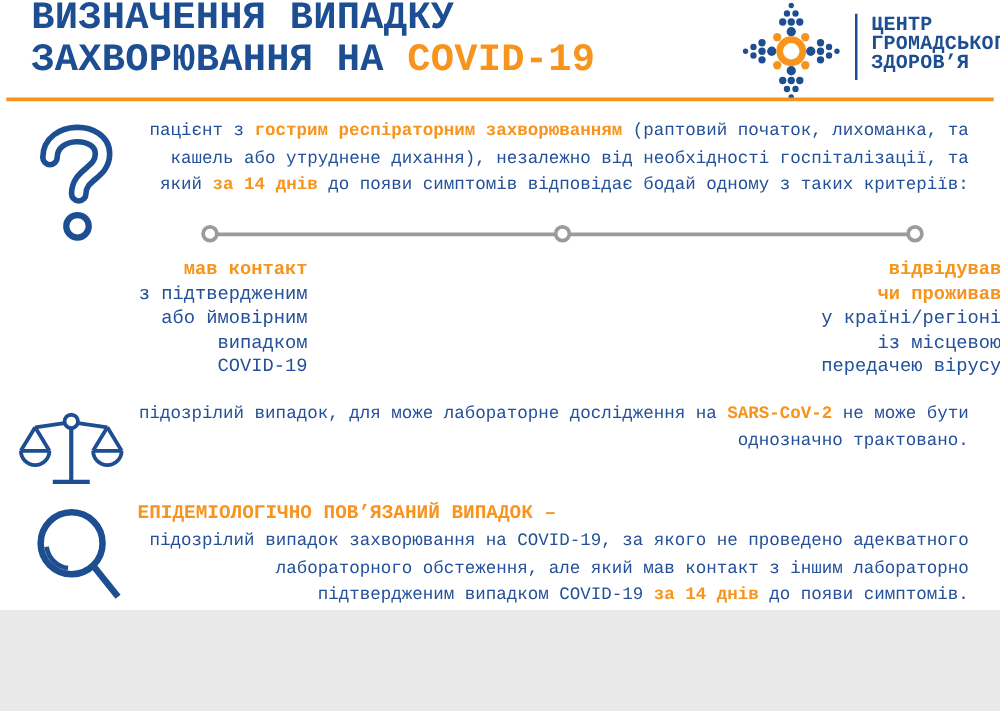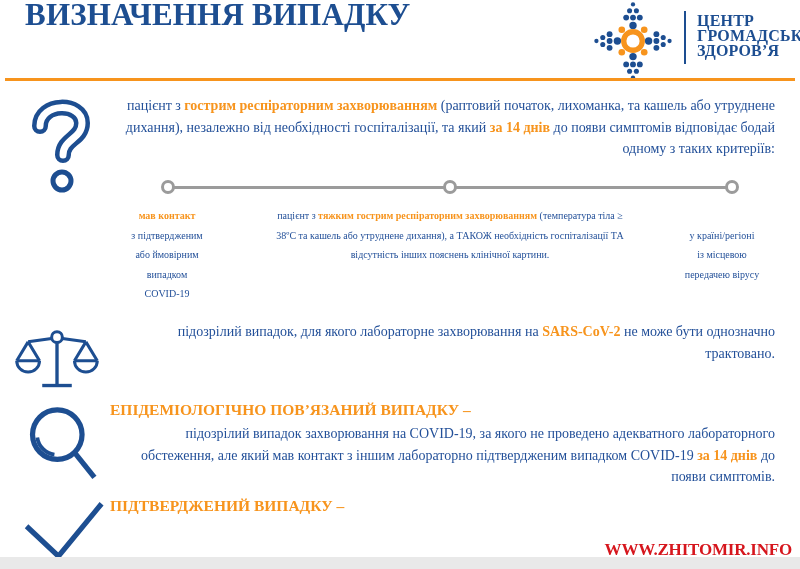--- a/index.html
+++ b/index.html
@@ -4,22 +4,22 @@
 <style>
   :root{
     --navy:#1d4e91;
     --body:#235099;
     --orange:#f7941d;
     --gray:#9b9b9b;
     --red:#d6161d;
   }
   html,body{margin:0;padding:0;background:#e9e9e9;}
   #canvas{
-    position:relative;width:800px;height:557px;background:#ffffff;
-    font-family:Liberation Serif, serif;overflow:hidden;margin:0 auto;
+    position:relative;width:800px;height:488px;background:#ffffff;
+    font-family:Liberation Mono, monospace;overflow:hidden;margin:0 auto;
   }
   
   .title{position:absolute;left:25px;top:-2px;margin:0;font-size:31px;line-height:34px;
     font-weight:700;color:var(--navy);letter-spacing:.2px;white-space:nowrap;}
   .title .hl{color:var(--orange);font-weight:700;}
   .logo-icon{position:absolute;left:594px;top:2px;}
   .logo-divider{position:absolute;left:684px;top:11px;width:2px;height:53px;background:var(--navy);}
   .logo-text{position:absolute;left:697px;top:13px;margin:0;font-size:16px;line-height:15px;
     font-weight:700;color:var(--navy);letter-spacing:.2px;white-space:pre-line;}
   .rule{position:absolute;left:5px;right:5px;height:3px;background:var(--orange);}
@@ -28,36 +28,37 @@
   .sec-icon{position:absolute;}
   .sec{position:absolute;left:110px;width:665px;}
   .sec h2{margin:0;font-size:15.5px;line-height:20px;font-weight:700;color:var(--orange);}
   .sec p{margin:3px 0 0 0;font-size:14px;line-height:21.5px;color:var(--body);font-weight:500;text-align:right;}
   .hl{color:var(--orange);font-weight:700;}
   
   .tl-line{position:absolute;top:186px;left:168px;width:564px;height:3px;background:var(--gray);}
   .tl-dot{position:absolute;top:180px;width:14px;height:14px;border-radius:50%;
     background:#fff;border:3px solid var(--gray);box-sizing:border-box;}
   
-  .crit{position:absolute;top:206px;font-size:10px;line-height:19.5px;color:var(--body);
-    font-weight:500;text-align:center;white-space:pre-line;}
+  .crit{position:absolute;top:206px;font-size:15px;line-height:19.5px;color:var(--body);
+    font-weight:500;text-align:right;white-space:pre-line;}
   .crit.c1{left:88px;width:158px;}
   .crit.c2{left:275px;width:350px;}
   .crit.c3{left:643px;width:158px;}
   
   .site{position:absolute;top:540px;right:8px;margin:0;font-size:17px;font-weight:700;
     color:var(--red);letter-spacing:-.2px;}
   svg{display:block;}
 </style>
 </head>
 <body>
 
 <div id="canvas">
 
   <h1 class="title"><span>ВИЗНАЧЕННЯ ВИПАДКУ</span><br>
+    <span><span>ЗАХВОРЮВАННЯ НА </span><span class="hl">COVID-19</span></span>
   </h1>
 
   <div class="logo-icon">
     <svg width="78" height="78" viewBox="0 0 80 80">
       <g fill="#1d4e91">
 
         <circle cx="24" cy="40" r="3.8"></circle>
           <circle cx="56" cy="40" r="3.8"></circle>
         <circle cx="40" cy="24" r="3.8"></circle>
           <circle cx="40" cy="56" r="3.8"></circle>
@@ -120,53 +121,53 @@
   <div class="tl-line"></div>
   <div class="tl-dot" style="left:161px;"></div>
   <div class="tl-dot" style="left:443px;"></div>
   <div class="tl-dot" style="left:725px;"></div>
 
   <div class="crit c1"><span class="hl">мав контакт</span><span>
 з підтвердженим
 або ймовірним
 випадком
 COVID-19</span></div>
-  <div class="crit c2"><span>пацієнт з </span><span class="hl">тяжким гострим респіраторним захворюванням</span><span> (температура тіла ≥ 38ºС та кашель або утруднене дихання), а ТАКОЖ необхідність госпіталізації ТА відсутність інших пояснень клінічної картини.</span></div>
-  <div class="crit c3"><span>
+  <div class="crit c3"><span class="hl">відвідував
+чи проживав</span><span>
 у країні/регіоні
 із місцевою
 передачею вірусу</span></div>
 
   <div class="sec-icon" style="left:12px;top:316px;">
     <svg width="90" height="88" viewBox="-12 -2 134 96">
       <g fill="none" stroke="#1d4e91" stroke-width="4.5">
         <circle cx="55" cy="12" r="8"></circle>
         <path d="M47,14 L12,19 M63,14 L98,19"></path>
         <path d="M12,19 L-5,47 M12,19 L29,47"></path>
         <path d="M-5,47 L29,47 M-5,47 A17,17 0 0 0 29,47"></path>
         <path d="M98,19 L81,47 M98,19 L115,47"></path>
         <path d="M81,47 L115,47 M81,47 A17,17 0 0 0 115,47"></path>
         <path d="M55,20 L55,82" stroke-width="5"></path>
         <path d="M33,84 L77,84" stroke-width="5"></path>
       </g>
     </svg>
   </div>
   <div class="sec" style="top:318px;">
-    <p><span>підозрілий випадок, для якого лабораторне захворювання на </span><span class="hl">SARS-CoV-2</span><span> не може бути однозначно трактовано.</span></p>
+    <p><span>підозрілий випадок, для може лабораторне дослідження на </span><span class="hl">SARS-CoV-2</span><span> не може бути однозначно трактовано.</span></p>
   </div>
 
   <div class="sec-icon" style="left:24px;top:406px;">
     <svg width="78" height="80" viewBox="0 0 80 84">
       <circle cx="34" cy="30" r="26" fill="none" stroke="#1d4e91" stroke-width="5.5"></circle>
       <path d="M53,50 L73,75" fill="none" stroke="#1d4e91" stroke-width="5.5"></path>
       <path d="M13,33 A21,21 0 0 0 31,51" fill="none" stroke="#1d4e91" stroke-width="4"></path>
     </svg>
   </div>
   <div class="sec" style="top:400px;">
-    <h2>ЕПІДЕМІОЛОГІЧНО ПОВ’ЯЗАНИЙ ВИПАДКУ –</h2>
+    <h2>ЕПІДЕМІОЛОГІЧНО ПОВ’ЯЗАНИЙ ВИПАДОК –</h2>
     <p><span>підозрілий випадок захворювання на COVID-19, за якого не проведено адекватного лабораторного обстеження, але який мав контакт з іншим лабораторно підтвердженим випадком COVID-19 </span><span class="hl">за 14 днів</span><span> до появи симптомів.</span></p>
   </div>
 
   <div class="sec-icon" style="left:22px;top:500px;">
     <svg width="86" height="60" viewBox="0 0 90 64">
       <path d="M4,28 L38,60 L84,4" fill="none" stroke="#1d4e91" stroke-width="5.5"></path>
     </svg>
   </div>
   <div class="sec" style="top:496px;">
     <h2>ПІДТВЕРДЖЕНИЙ ВИПАДКУ –</h2>

